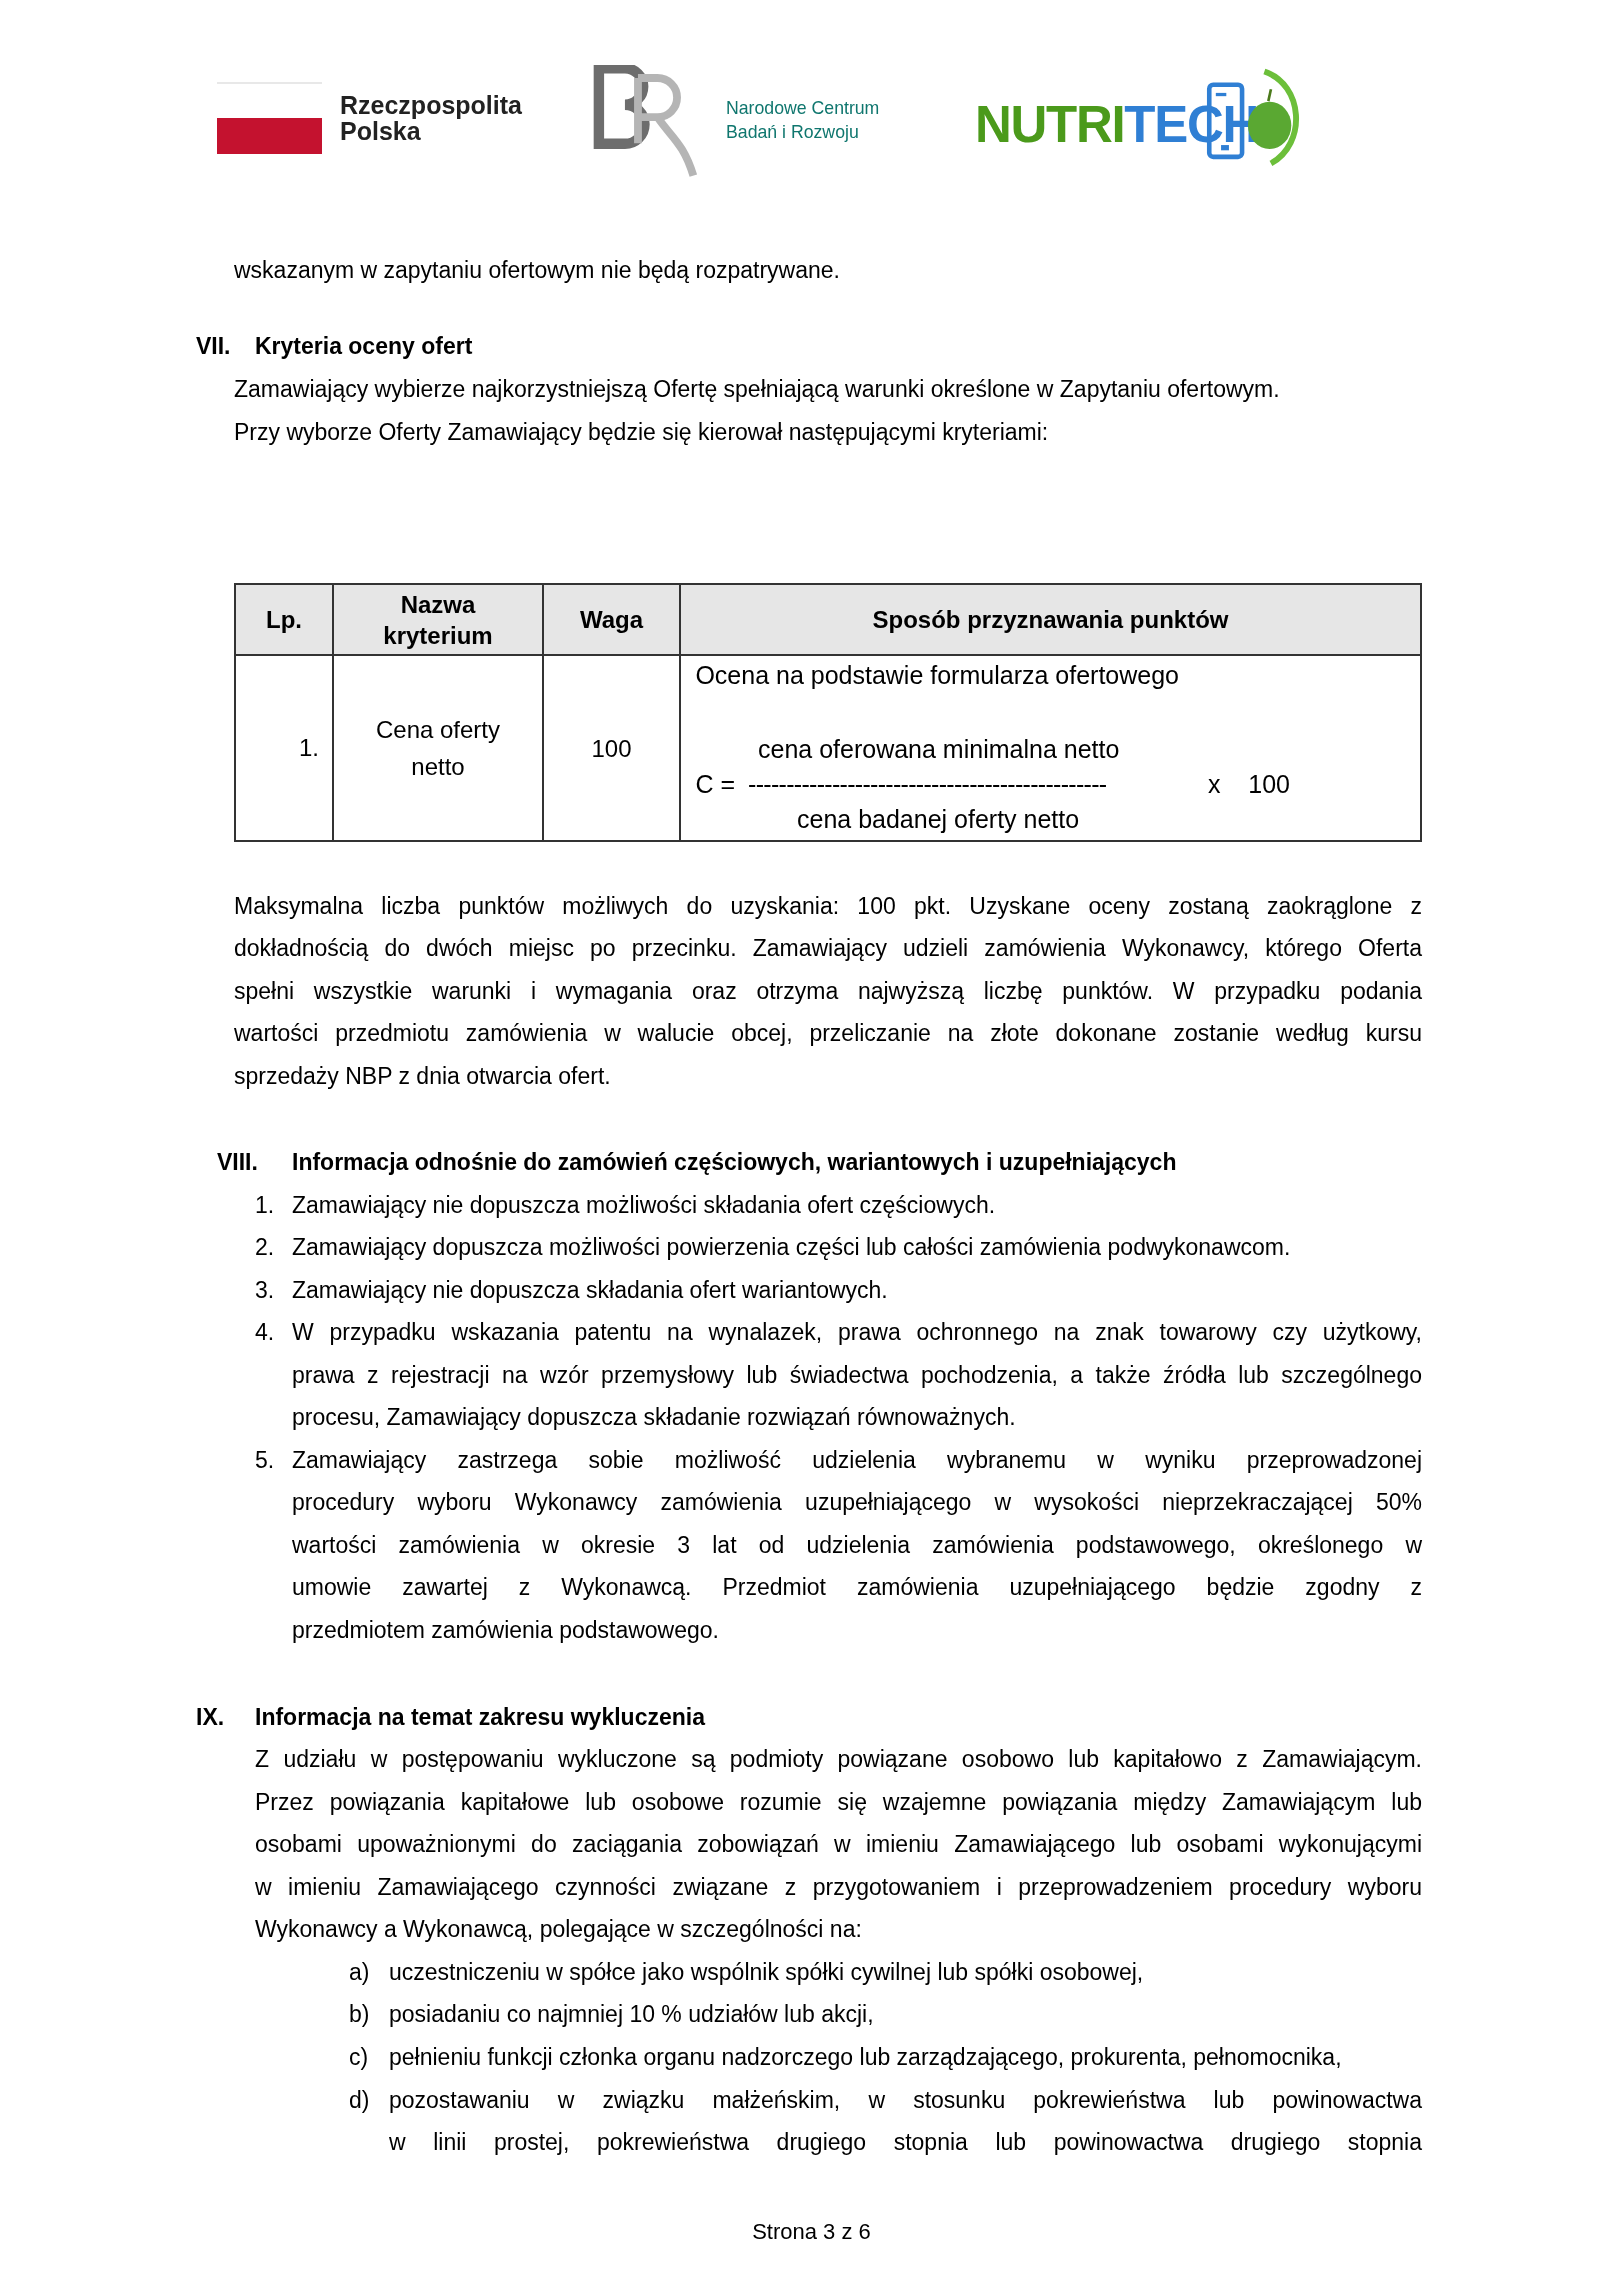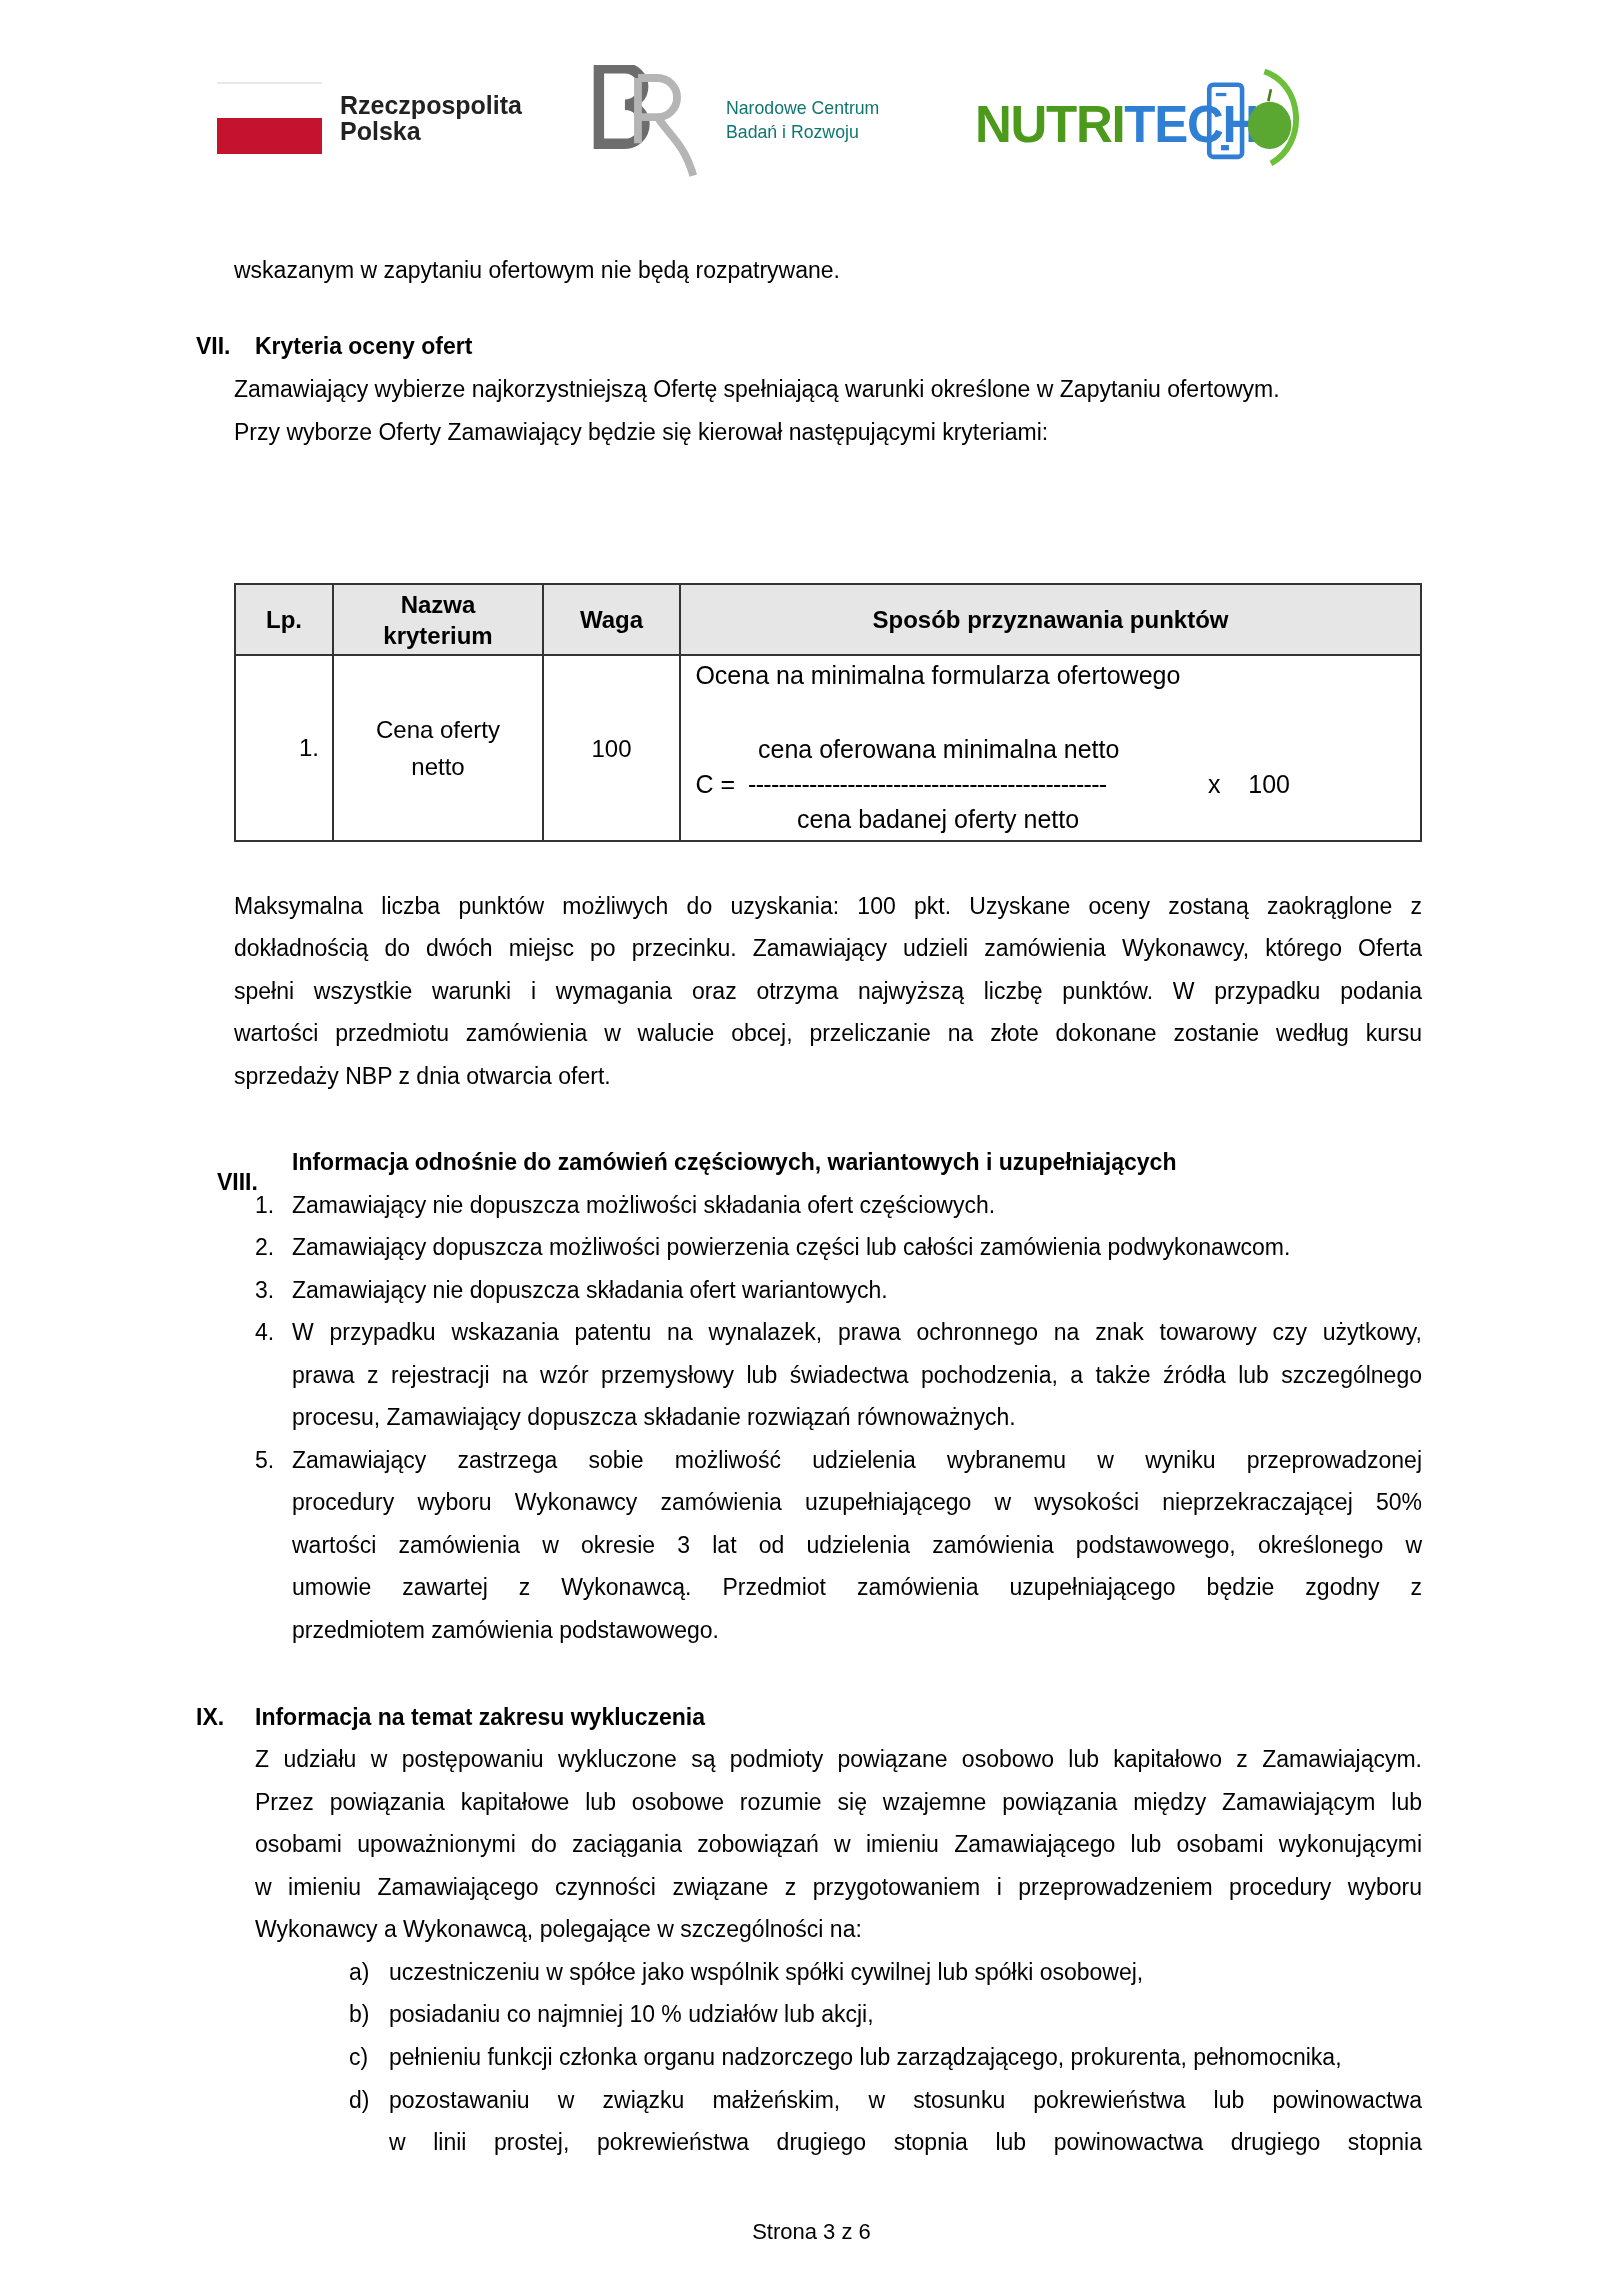--- a/index.html
+++ b/index.html
@@ -96,39 +96,39 @@
   </tr>
   <tr>
     <td class="td-lp">1.</td>
     <td class="td-center">
       <div>Cena oferty</div>
       <div>netto</div>
     </td>
     <td class="td-center">100</td>
     <td>
       <div class="formula">
-        <div style="left:14.4px; top:5.2px;">Ocena na minimalna formularza ofertowego</div>
+        <div style="left:14.4px; top:5.2px;">Ocena na podstawie formularza ofertowego</div>
         <div style="left:77px; top:79px;">cena oferowana minimalna netto</div>
         <div style="left:14.4px; top:114px;">C  =</div>
         <div style="left:67px; top:114px; letter-spacing:-0.7px;">-----------------------------------------------</div>
         <div style="left:527px; top:114px; white-space:pre;">x    100</div>
         <div style="left:116px; top:149px;">cena badanej oferty netto</div>
       </div>
     </td>
   </tr>
 </tbody>
   </table>
 
 <div class="line just" style="left:234px; top:892px; width:1188px;">Maksymalna liczba punktów możliwych do uzyskania: 100 pkt. Uzyskane oceny zostaną zaokrąglone z</div>
 <div class="line just" style="left:234px; top:934px; width:1188px;">dokładnością do dwóch miejsc po przecinku. Zamawiający udzieli zamówienia Wykonawcy, którego Oferta</div>
 <div class="line just" style="left:234px; top:977px; width:1188px;">spełni wszystkie warunki i wymagania oraz otrzyma najwyższą liczbę punktów. W przypadku podania</div>
 <div class="line just" style="left:234px; top:1019px; width:1188px;">wartości przedmiotu zamówienia w walucie obcej, przeliczanie na złote dokonane zostanie według kursu</div>
 <div class="line" style="left:234px; top:1062px;">sprzedaży NBP z dnia otwarcia ofert.</div>
 
-<div class="line bold" style="left:217px; top:1148px;margin-top:20px;">VIII.</div>
+<div class="line bold" style="left:217px; top:1148px;">VIII.</div>
 <div class="line bold" style="left:292px; top:1148px;">Informacja odnośnie do zamówień częściowych, wariantowych i uzupełniających</div>
 
 <div>
   <div class="line" style="left:255px; top:1191px;">1.</div>
   <div class="line" style="left:292px; top:1191px;">Zamawiający nie dopuszcza możliwości składania ofert częściowych.</div>
 </div>
 <div>
   <div class="line" style="left:255px; top:1233px;">2.</div>
   <div class="line" style="left:292px; top:1233px;">Zamawiający dopuszcza możliwości powierzenia części lub całości zamówienia podwykonawcom.</div>
 </div>

